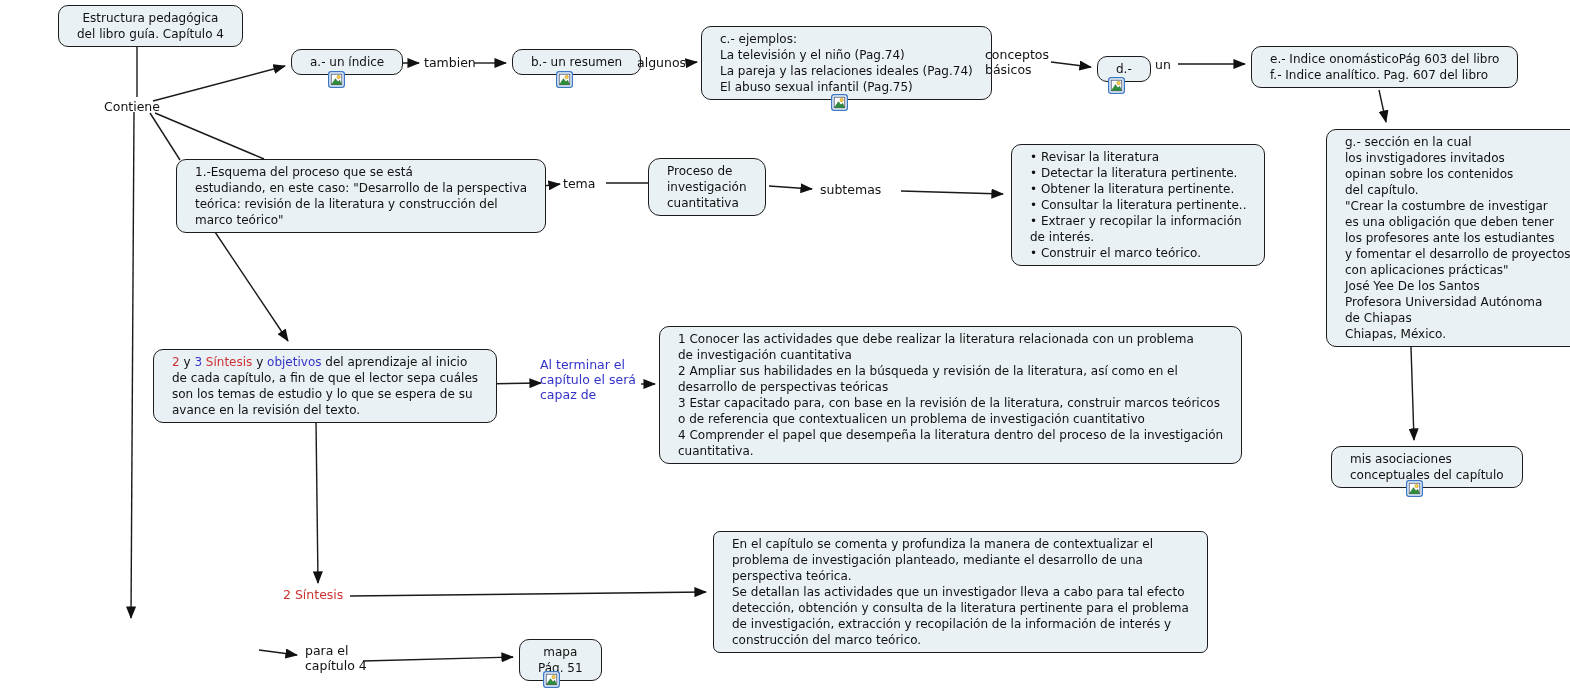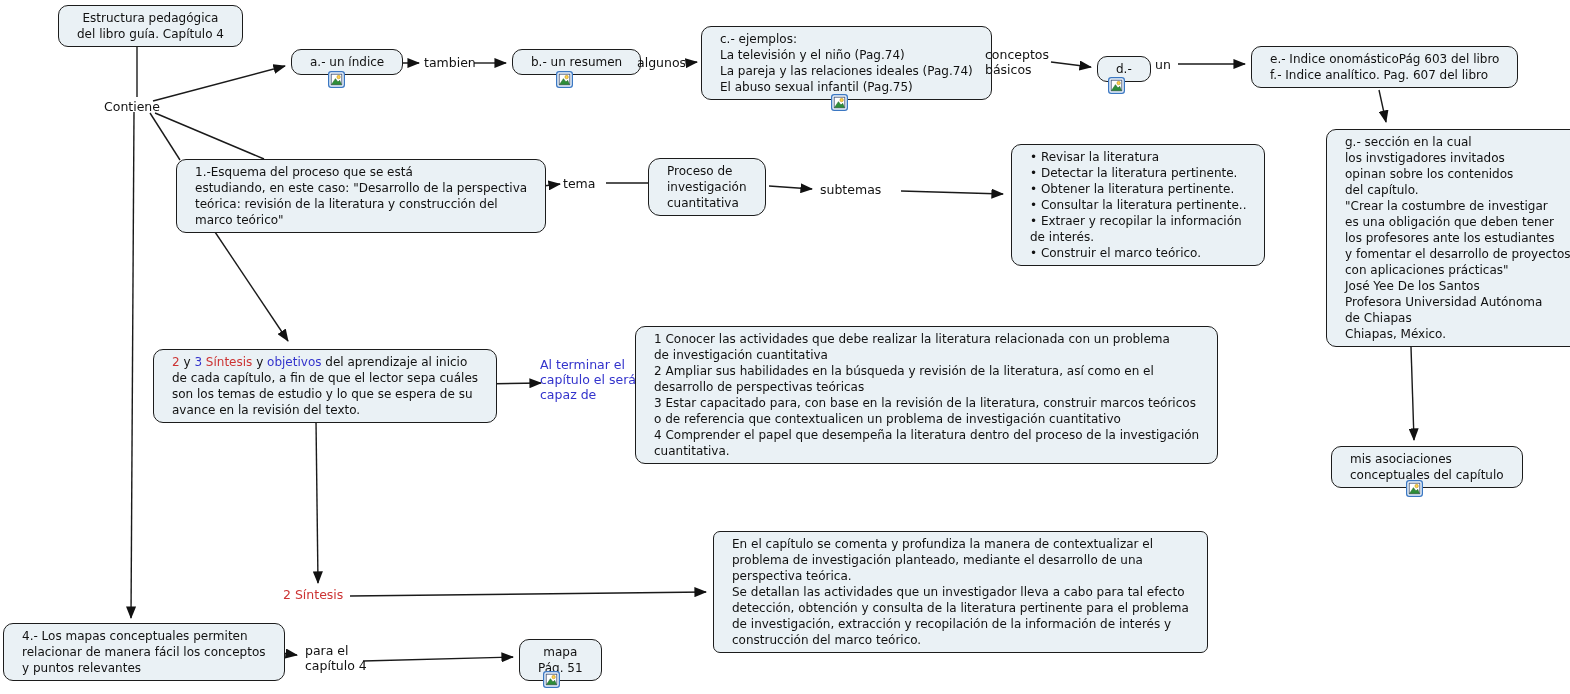--- a/index.html
+++ b/index.html
@@ -109,38 +109,35 @@
 • Detectar la literatura pertinente.
 • Obtener la literatura pertinente.
 • Consultar la literatura pertinente..
 • Extraer y recopilar la información
 de interés.
 • Construir el marco teórico.</div>
   <div class="node rich" style="left:153px;top:349px;"><span style="color: rgb(204, 51, 51);">2</span><span style="color: rgb(17, 17, 17);"> y </span><span style="color: rgb(51, 51, 204);">3</span><span style="color: rgb(17, 17, 17);">  </span><span style="color: rgb(204, 51, 51);">Síntesis</span><span style="color: rgb(17, 17, 17);"> y </span><span style="color: rgb(51, 51, 204);">objetivos</span><span style="color: rgb(17, 17, 17);"> del aprendizaje al inicio
 de cada capítulo, a fin de que el lector sepa cuáles
 son los temas de estudio y lo que se espera de su
 avance en la revisión del texto.</span></div>
-  <div class="node" style="left:635px;top:326px;">1 Conocer las actividades que debe realizar la literatura relacionada con un problema
+  <div class="node" style="left:659px;top:326px;">1 Conocer las actividades que debe realizar la literatura relacionada con un problema
 de investigación cuantitativa
 2 Ampliar sus habilidades en la búsqueda y revisión de la literatura, así como en el
 desarrollo de perspectivas teóricas
 3 Estar capacitado para, con base en la revisión de la literatura, construir marcos teóricos
 o de referencia que contextualicen un problema de investigación cuantitativo
 4 Comprender el papel que desempeña la literatura dentro del proceso de la investigación
 cuantitativa.</div>
   <div class="node" style="left:713px;top:531px;border-radius:7px;">En el capítulo se comenta y profundiza la manera de contextualizar el
 problema de investigación planteado, mediante el desarrollo de una
 perspectiva teórica.
 Se detallan las actividades que un investigador lleva a cabo para tal efecto
 detección, obtención y consulta de la literatura pertinente para el problema
 de investigación, extracción y recopilación de la información de interés y
 construcción del marco teórico.</div>
-  <div class="node" style="left:3px;top:623px;">4.- Los mapas conceptuales permiten
-relacionar de manera fácil los conceptos
-y puntos relevantes</div>
   <div class="node center" style="left:519px;top:639px;">mapa
 Pág. 51</div>
 
   <div class="lbl" style="left:104px;top:99px;">Contiene</div>
   <div class="lbl" style="left:424px;top:55px;">tambien</div>
   <div class="lbl" style="left:637px;top:55px;">algunos</div>
   <div class="lbl center" style="left:985px;top:47px;width:64px;">conceptos
 básicos</div>
   <div class="lbl" style="left:1155px;top:57px;">un</div>
   <div class="lbl" style="left:563px;top:176px;">tema</div>

